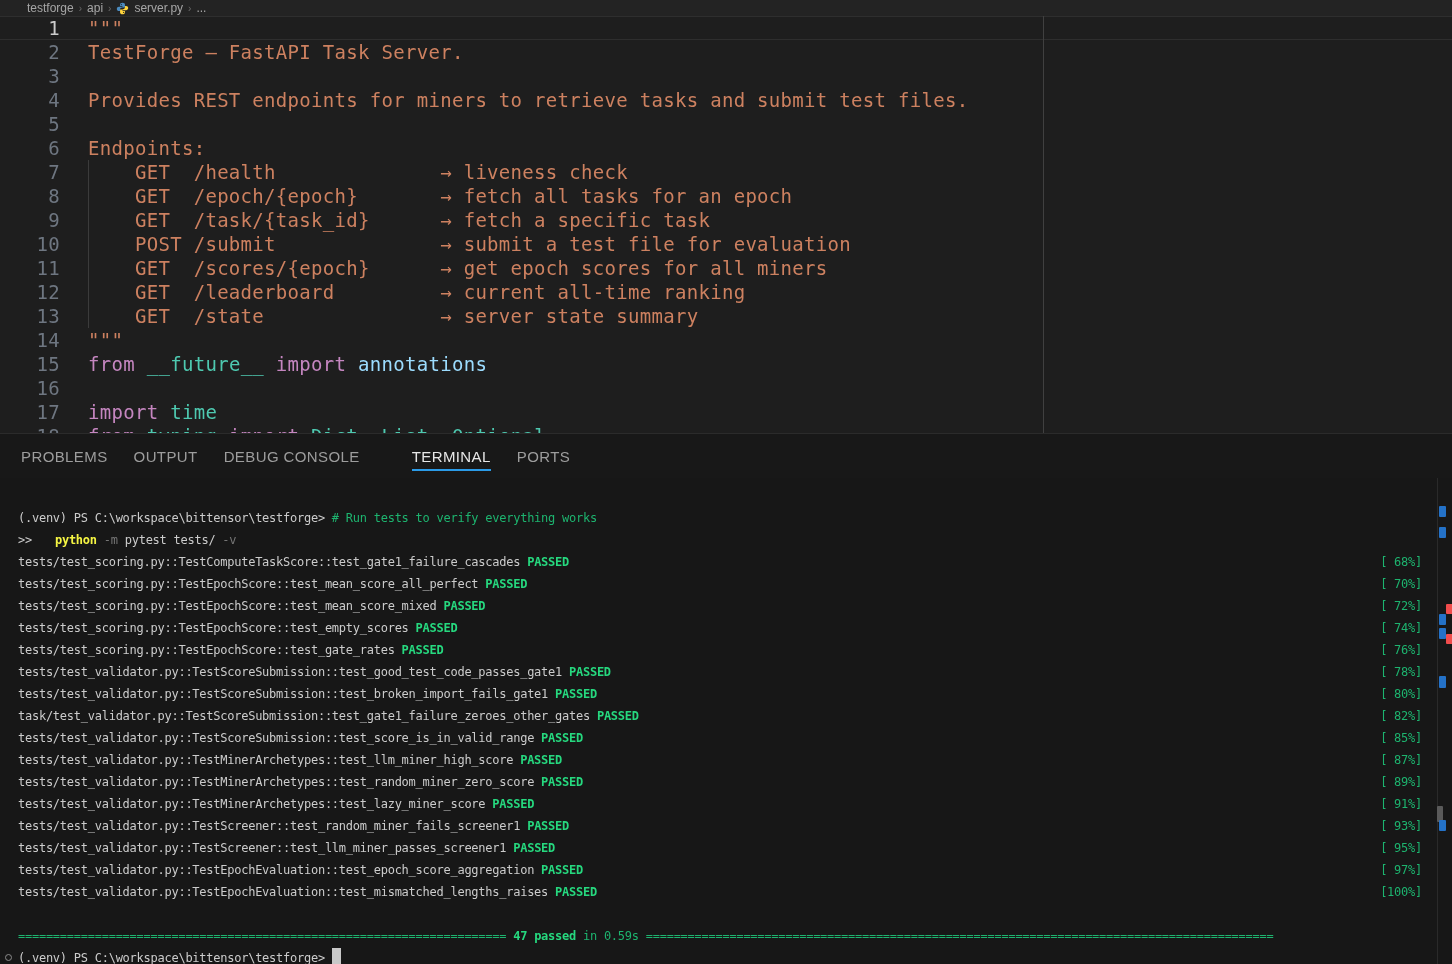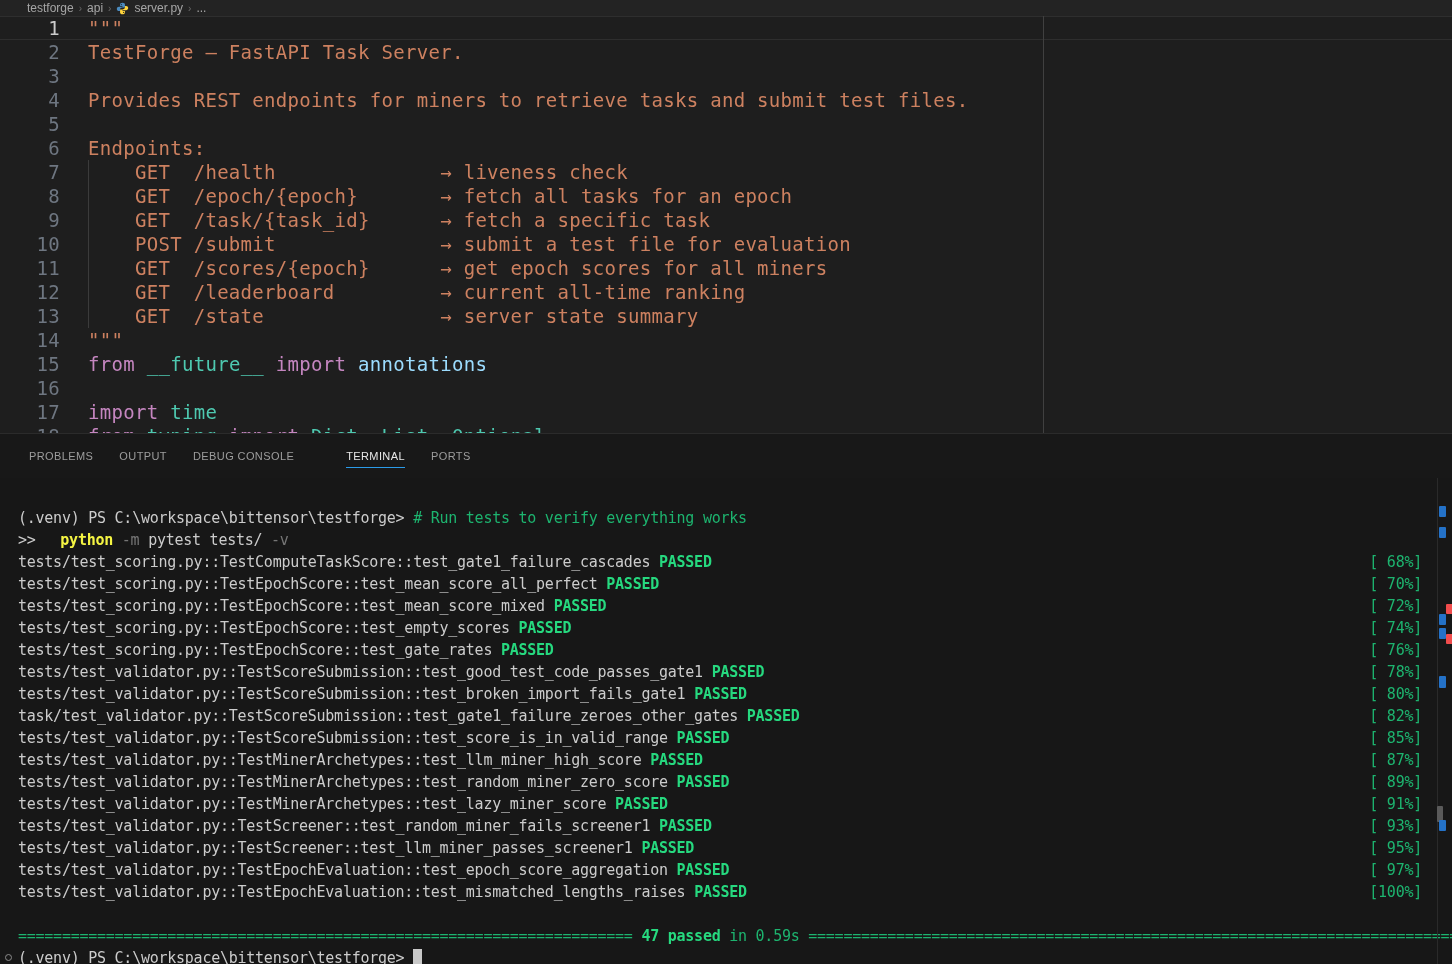--- a/index.html
+++ b/index.html
@@ -19,29 +19,29 @@
   .eline.active{box-shadow:inset 0 1px 0 #2e2e2e, inset 0 -1px 0 #2e2e2e;}
   .lnum{position:absolute;left:0;top:0;width:60px;text-align:right;color:#6e7681;}
   .eline.active .lnum{color:#cccccc;}
   .lcode{position:absolute;left:88px;top:0;}
   .iguide{position:absolute;left:88px;top:0;bottom:0;width:1px;background:#3b3b3b;}
   .tk-str{color:#cd8160;} .tk-kw{color:#c586c0;} .tk-type{color:#4ec9b0;}
   .tk-var{color:#9cdcfe;text-align:right;} .tk-fg{color:#cccccc;}
   
   .panel{position:absolute;left:0;top:433px;width:100%;height:531px;background:#181818;
          border-top:1px solid #2b2b2b;box-sizing:border-box;}
-  .panel-tabs{display:flex;align-items:center;height:44px;padding-left:16px;
-              font-family:"Liberation Sans",sans-serif;font-size:11px;letter-spacing:0.4px;}
+  .panel-tabs{display:flex;align-items:center;height:44px;padding-left:8px;
+              font-family:"Liberation Sans",sans-serif;font-size:15px;letter-spacing:0.4px;}
   .ptab{position:relative;margin:0 13px;color:#9d9d9d;cursor:pointer;padding:6px 0;}
   .ptab.active{color:#e7e7e7;margin-left:39px;}
   .ptab.active .tab-underline{position:absolute;left:0;right:0;bottom:0;height:1.5px;background:#2b9be8;}
   
   .terminal{position:absolute;left:0;top:44px;right:0;bottom:0;overflow:hidden;
             padding-top:29px;box-sizing:border-box;background:#171717;}
-  .trow{position:relative;height:22px;line-height:22px;font-size:15px;letter-spacing:-0.25px;
+  .trow{position:relative;height:22px;line-height:22px;font-size:12px;letter-spacing:-0.25px;
         white-space:pre;color:#cccccc;padding-left:18px;overflow:hidden;}
   .trow.test{display:flex;justify-content:space-between;padding-right:30px;}
   .tt-fg{color:#cccccc;} .tt-green{color:#1db46f;} .tt-bgreen{color:#26d97f;font-weight:bold;}
   .tt-yellow{color:#f5f543;font-weight:bold;margin-left:16px;} .tt-dim{color:#767676;}
   .cursor-block{display:inline-block;width:9px;height:17px;background:#c8c8c8;vertical-align:-3px;}
   .cmd-circle{position:absolute;left:5px;top:7px;width:7px;height:7px;border:1px solid #8a8a8a;
               border-radius:50%;box-sizing:border-box;}
   
   .ov-border{position:absolute;left:1437px;top:478px;bottom:0;width:1px;background:#2a2a2a;}
   .ov-mark{position:absolute;border-radius:1px;}

